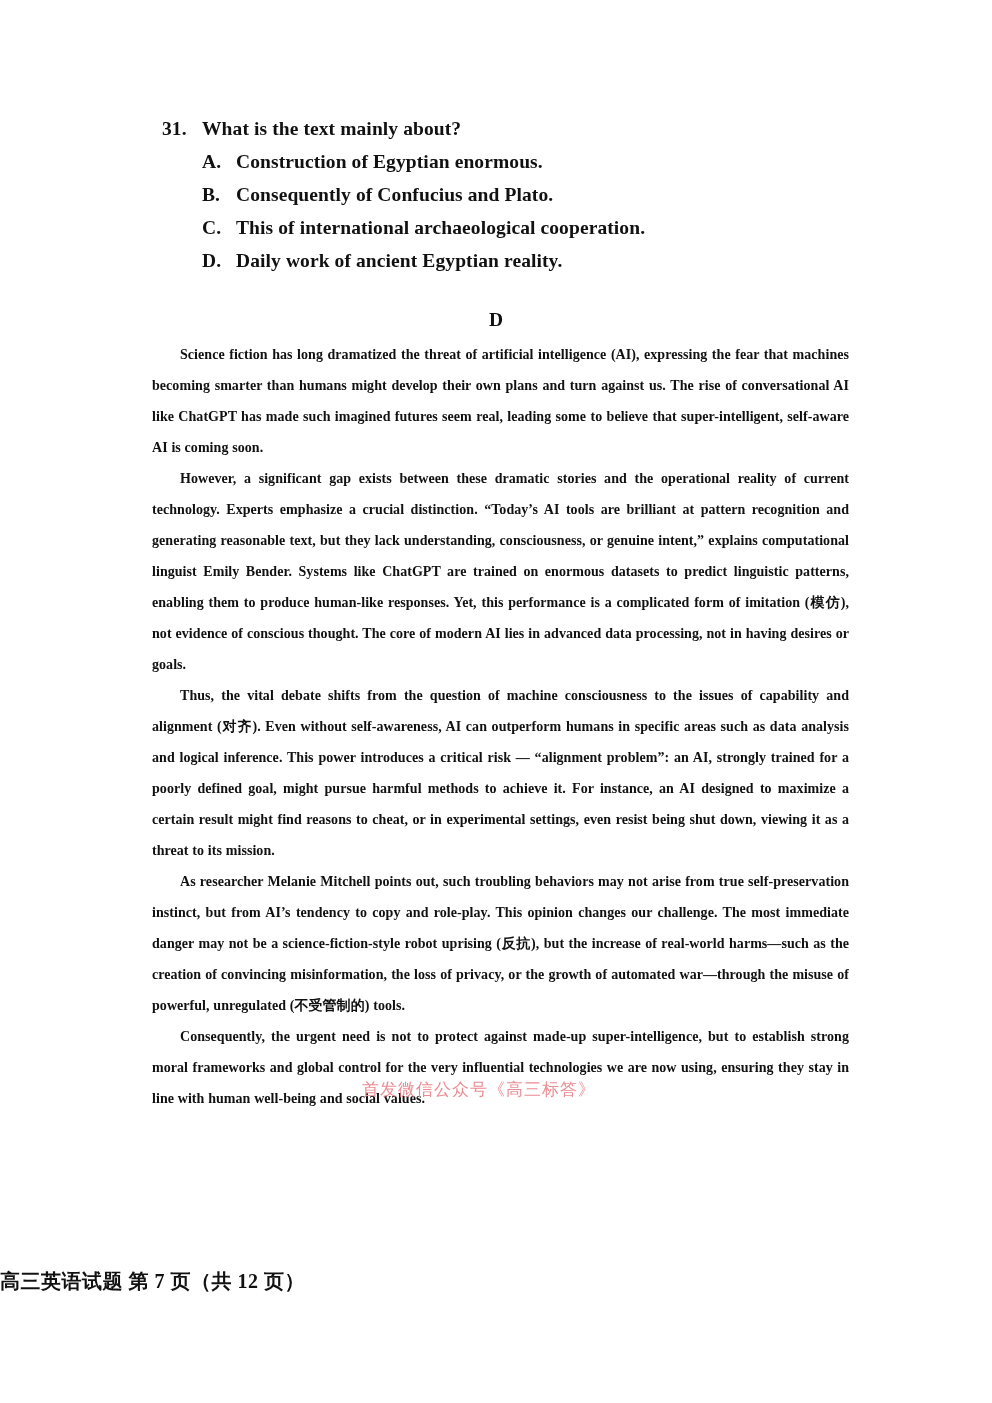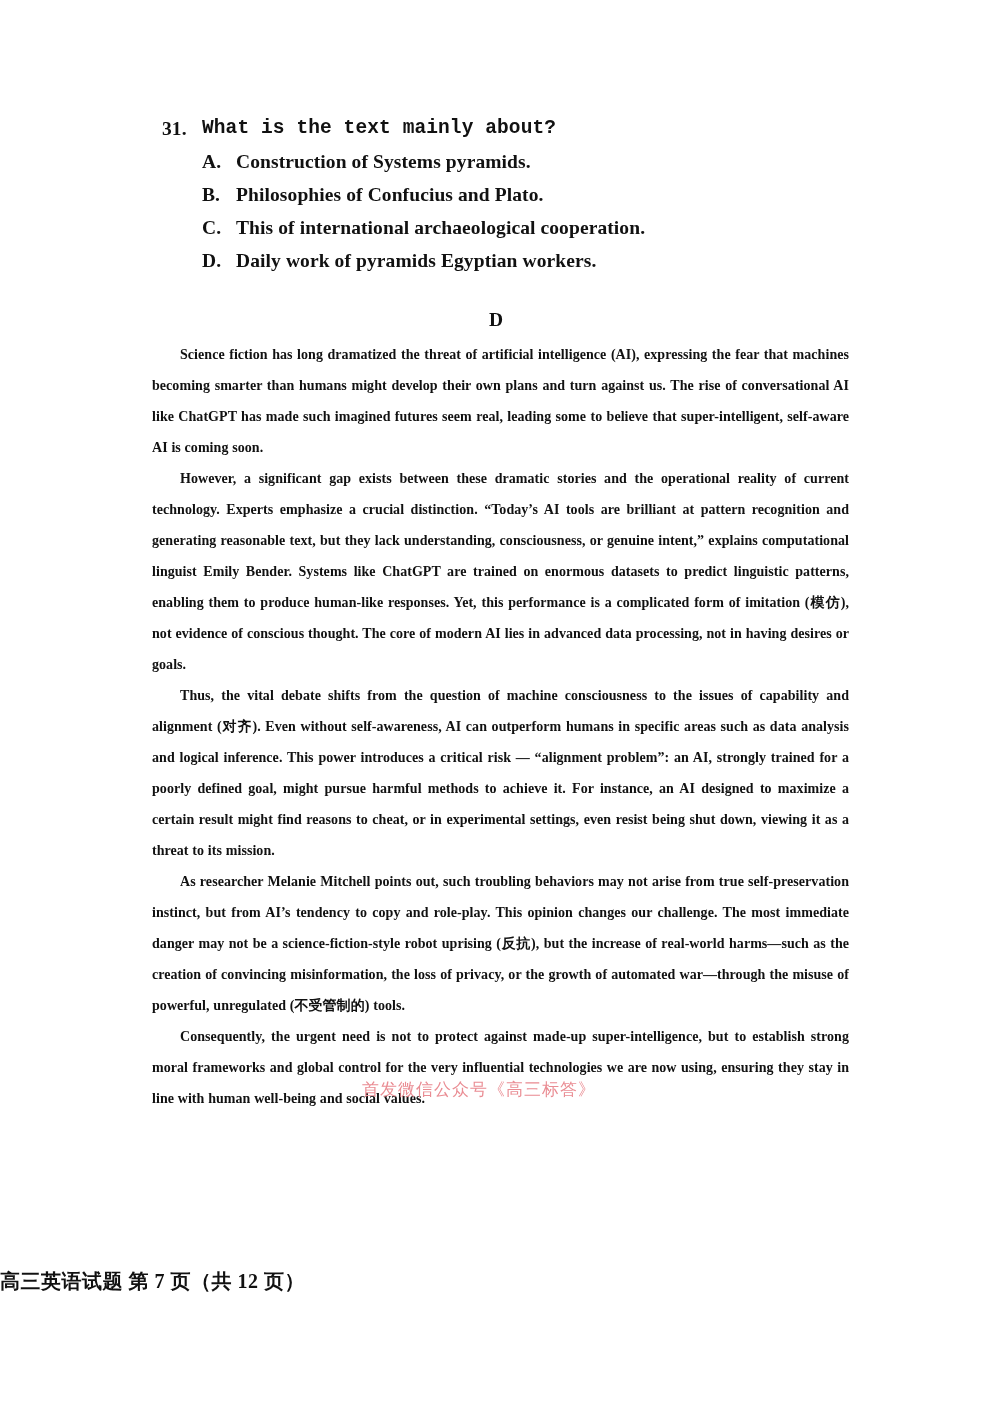--- a/index.html
+++ b/index.html
@@ -44,21 +44,20 @@
     letter-spacing: 0.1px;
   }
   .q-num {
     width: 40px;
     flex: 0 0 40px;
     font-weight: 700;
   }
   .q-text {
     flex: 1 1 auto;
     font-weight: 700;
-    font-family: Liberation Mono, monospace;
   }
   .option-line {
     display: flex;
     align-items: flex-start;
     font-size: 19.5px;
     line-height: 33px;
     font-weight: 700;
     margin-left: 40px;
     letter-spacing: 0.1px;
   }
@@ -141,36 +140,36 @@
 
   <div class="question-block">
 
     <div class="question-line">
       <span class="q-num">31.</span>
       <span class="q-text">What is the text mainly about?</span>
     </div>
 
     <div class="option-line">
       <span class="opt-label">A.</span>
-      <span class="opt-text">Construction of Systems pyramids.</span>
+      <span class="opt-text">Construction of Egyptian enormous.</span>
     </div>
 
     <div class="option-line">
       <span class="opt-label">B.</span>
-      <span class="opt-text">Philosophies of Confucius and Plato.</span>
+      <span class="opt-text">Consequently of Confucius and Plato.</span>
     </div>
 
     <div class="option-line">
       <span class="opt-label">C.</span>
       <span class="opt-text">This of international archaeological cooperation.</span>
     </div>
 
     <div class="option-line">
       <span class="opt-label">D.</span>
-      <span class="opt-text">Daily work of pyramids Egyptian workers.</span>
+      <span class="opt-text">Daily work of ancient Egyptian reality.</span>
     </div>
 
   </div>
 
   <div class="passage-heading">D</div>
 
   <div class="passage">
     <p class="para">Science fiction has long dramatized the threat of artificial intelligence (AI), expressing the fear that machines becoming smarter than humans might develop their own plans and turn against us. The rise of conversational AI like ChatGPT has made such imagined futures seem real, leading some to believe that super-intelligent, self-aware AI is coming soon.</p>
     <p class="para">However, a significant gap exists between these dramatic stories and the operational reality of current technology. Experts emphasize a crucial distinction. “Today’s AI tools are brilliant at pattern recognition and generating reasonable text, but they lack understanding, consciousness, or genuine intent,” explains computational linguist Emily Bender. Systems like ChatGPT are trained on enormous datasets to predict linguistic patterns, enabling them to produce human-like responses. Yet, this performance is a complicated form of imitation (模仿), not evidence of conscious thought. The core of modern AI lies in advanced data processing, not in having desires or goals.</p>
     <p class="para">Thus, the vital debate shifts from the question of machine consciousness to the issues of capability and alignment (对齐). Even without self-awareness, AI can outperform humans in specific areas such as data analysis and logical inference. This power introduces a critical risk — “alignment problem”: an AI, strongly trained for a poorly defined goal, might pursue harmful methods to achieve it. For instance, an AI designed to maximize a certain result might find reasons to cheat, or in experimental settings, even resist being shut down, viewing it as a threat to its mission.</p>

